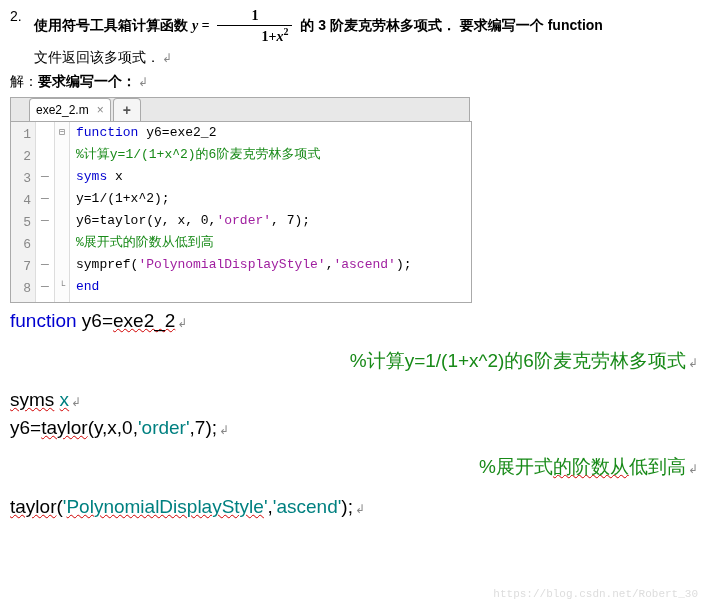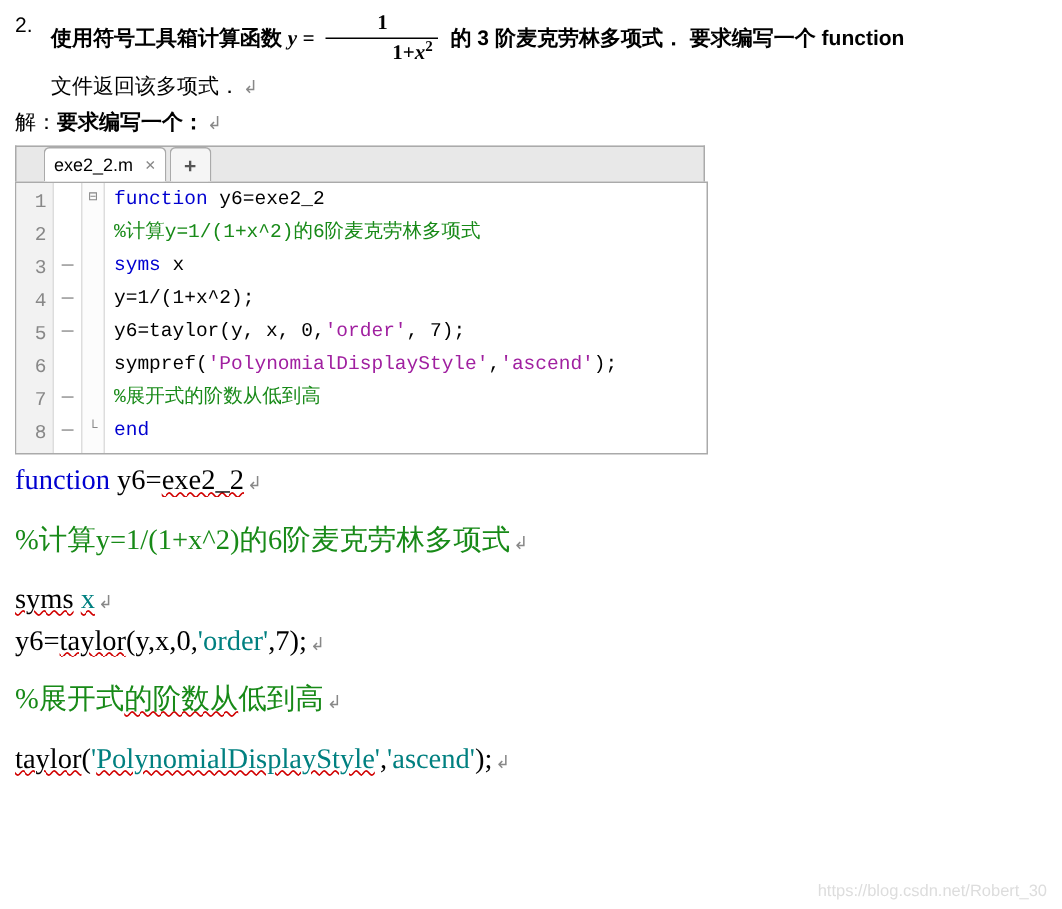--- a/index.html
+++ b/index.html
@@ -130,45 +130,45 @@
     flex: 1;
     padding-left: 6px;
   }
   .code-col div, .gutter div, .dash-col div, .fold-col div { height: 22px; }
   .kw-blue { color: #0000d0; }
   .kw-green { color: #188a18; }
   .kw-purple { color: #a020a0; }
   
   
   .plain-code {
-    font-family: Liberation Serif, serif;
+    font-family: Liberation Sans, sans-serif;
     font-size: 19px;
     line-height: 1.45;
     margin-top: 4px;
   }
   .plain-code .line { margin: 0; }
   .plain-code .blue { color: #0000d0; }
-  .plain-code .green { color: #188a18; }
+  .plain-code .green { color: #188a18; text-align: right; }
   .plain-code .teal { color: #008080; }
   .squiggle {
     text-decoration: underline wavy #d00000;
     text-decoration-thickness: 1px;
   }
   .squiggle-g {
     text-decoration: underline wavy #d00000;
     text-decoration-thickness: 1px;
   }
   .gap { height: 12px; }
   .watermark {
     position: fixed;
     right: 10px;
     bottom: 6px;
     color: #ddd;
     font-size: 11px;
-    font-family: Liberation Sans, sans-serif;
+    font-family: Liberation Mono, monospace;
   }
 </style>
 </head>
 <body>
 
 <div class="problem">
   <div class="problem-num">2.</div>
   <div class="problem-text">
     <span>使用符号工具箱计算函数 </span>
     <span class="italic">y =</span>
@@ -229,22 +229,22 @@
       <div></div>
       <div></div>
       <div>└</div>
   </div>
   <div class="code-col">
     <div><span class="kw-blue">function</span><span> y6=exe2_2</span></div>
     <div><span class="kw-green">%计算y=1/(1+x^2)的6阶麦克劳林多项式</span></div>
     <div><span class="kw-blue">syms</span><span> x</span></div>
     <div><span>y=1/(1+x^2);</span></div>
     <div><span>y6=taylor(y, x, 0,</span><span class="kw-purple">'order'</span><span>, 7);</span></div>
+    <div><span class="kw-green">%展开式的阶数从低到高</span></div>
     <div><span>sympref(</span><span class="kw-purple">'PolynomialDisplayStyle'</span><span>,</span><span class="kw-purple">'ascend'</span><span>);</span></div>
-    <div><span class="kw-green">%展开式的阶数从低到高</span></div>
     <div><span class="kw-blue">end</span></div>
   </div>
 </div>
 
 <div class="plain-code">
   <div class="line"><span class="blue">function</span><span> y6=</span><span class="squiggle">exe2_2</span><span class="ret">↲</span></div>
   <div class="gap"></div>
   <div class="line green"><span>%计算y=1/(1+x^2)的6阶麦克劳林多项式</span><span class="ret" style="color:#888">↲</span></div>
   <div class="gap"></div>
   <div class="line"><span class="squiggle">syms</span><span> </span><span class="squiggle teal">x</span><span class="ret">↲</span></div>

